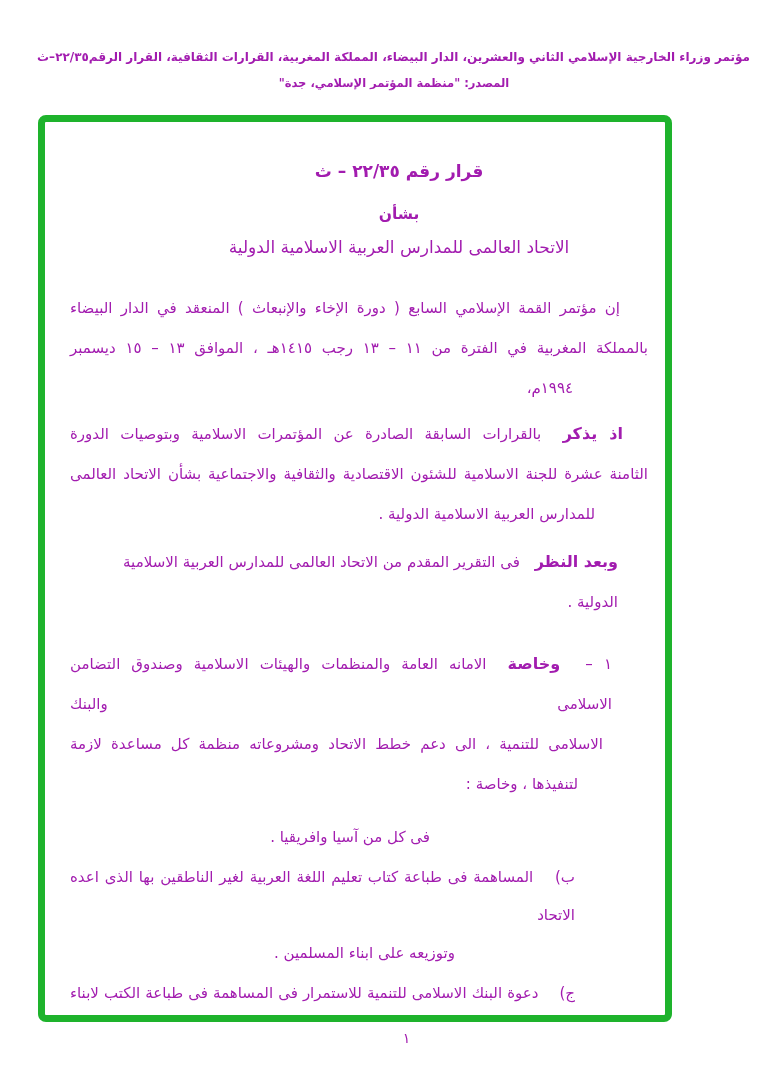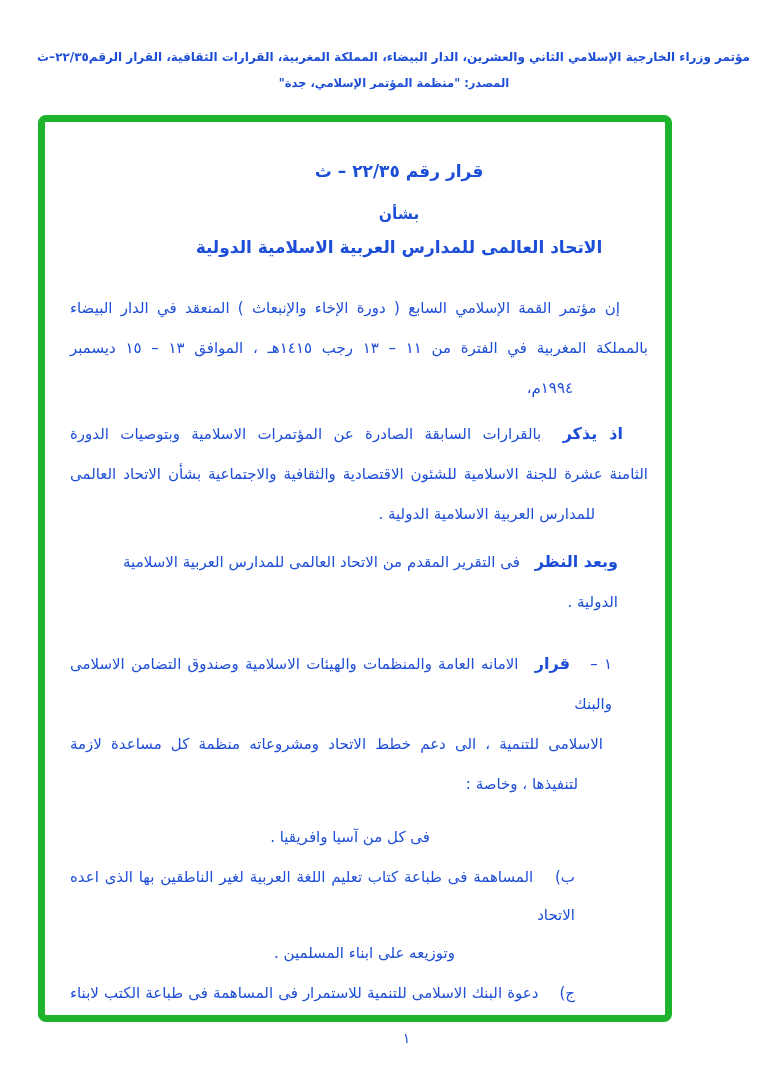--- a/index.html
+++ b/index.html
@@ -1,21 +1,21 @@
 <!DOCTYPE html>
 <html lang="ar"><head>
 <meta charset="utf-8">
 <style>
   html,body{margin:0;padding:0;background:#ffffff;}
   .page{
     position:relative;
     width:758px;height:1078px;
     background:#ffffff;
     font-family:"DejaVu Sans",sans-serif;
-    color:#1d4ed8;
+    color:#a21caf;
     direction:rtl;
     overflow:hidden;
   }
   
   .hdr{
     position:absolute;top:50px;right:8px;width:712px;
   }
   .hdr-l1{
     font-size:12px;font-weight:bold;
     white-space:nowrap;
@@ -38,21 +38,21 @@
   .content{
     position:relative;
     padding:34px 17px 0 25px;
     font-size:15px;
     line-height:40px;
   }
   
   .titleblock{position:relative;left:40px;text-align:center;}
   .t1{font-size:17px;font-weight:bold;line-height:30px;margin-bottom:14px;}
   .t2{font-size:15.5px;font-weight:bold;line-height:28px;margin-bottom:4px;}
-  .t3{font-size:17px;font-weight:bold;line-height:30px;margin-bottom:26px;}
+  .t3{font-size:17px;font-weight:normal;line-height:30px;margin-bottom:26px;}
   
   .ln{line-height:40px;}
   .jl{text-align:justify;text-align-last:justify;-moz-text-align-last:justify;}
   .rl{text-align:right;}
   .lead{font-weight:bold;margin-left:10px;font-size:16px;}
   .num{margin-left:14px;}
   .marker{margin-left:16px;}
   .p1{margin-bottom:6px;}
   .p2{margin-bottom:8px;}
   .p3{margin-bottom:22px;}
@@ -108,21 +108,21 @@
         <div class="ln jl pr25"><span class="lead">اذ يذكر</span> <span>بالقرارات السابقة الصادرة عن المؤتمرات الاسلامية وبتوصيات الدورة</span></div>
         <div class="ln jl">الثامنة عشرة للجنة الاسلامية للشئون الاقتصادية والثقافية والاجتماعية بشأن الاتحاد العالمى</div>
         <div class="ln rl pr53">للمدارس العربية الاسلامية الدولية .</div>
       </div>
 
       <div class="p3">
         <div class="ln rl pr30"><span class="lead">وبعد النظر</span> <span>فى التقرير المقدم من الاتحاد العالمى للمدارس العربية الاسلامية الدولية .</span></div>
       </div>
 
       <div class="it1">
-        <div class="ln jl pr36"><span class="num">١ –</span> <span class="lead">قرار</span> <span>الامانه العامة والمنظمات والهيئات الاسلامية وصندوق التضامن الاسلامى والبنك</span></div>
+        <div class="ln jl pr36"><span class="num">١ –</span> <span class="lead">وخاصة</span> <span>الامانه العامة والمنظمات والهيئات الاسلامية وصندوق التضامن الاسلامى والبنك</span></div>
         <div class="ln jl pr45">الاسلامى للتنمية ، الى دعم خطط الاتحاد ومشروعاته منظمة كل مساعدة لازمة</div>
         <div class="ln rl pr70">لتنفيذها ، وخاصة :</div>
       </div>
 
       <div class="sub">
         <div class="ln rl pr218">فى كل من آسيا وافريقيا .</div>
       </div>
 
       <div class="sub">
         <div class="ln jl pr73"><span class="marker">ب)</span> <span>المساهمة فى طباعة كتاب تعليم اللغة العربية لغير الناطقين بها الذى اعده الاتحاد</span></div>

